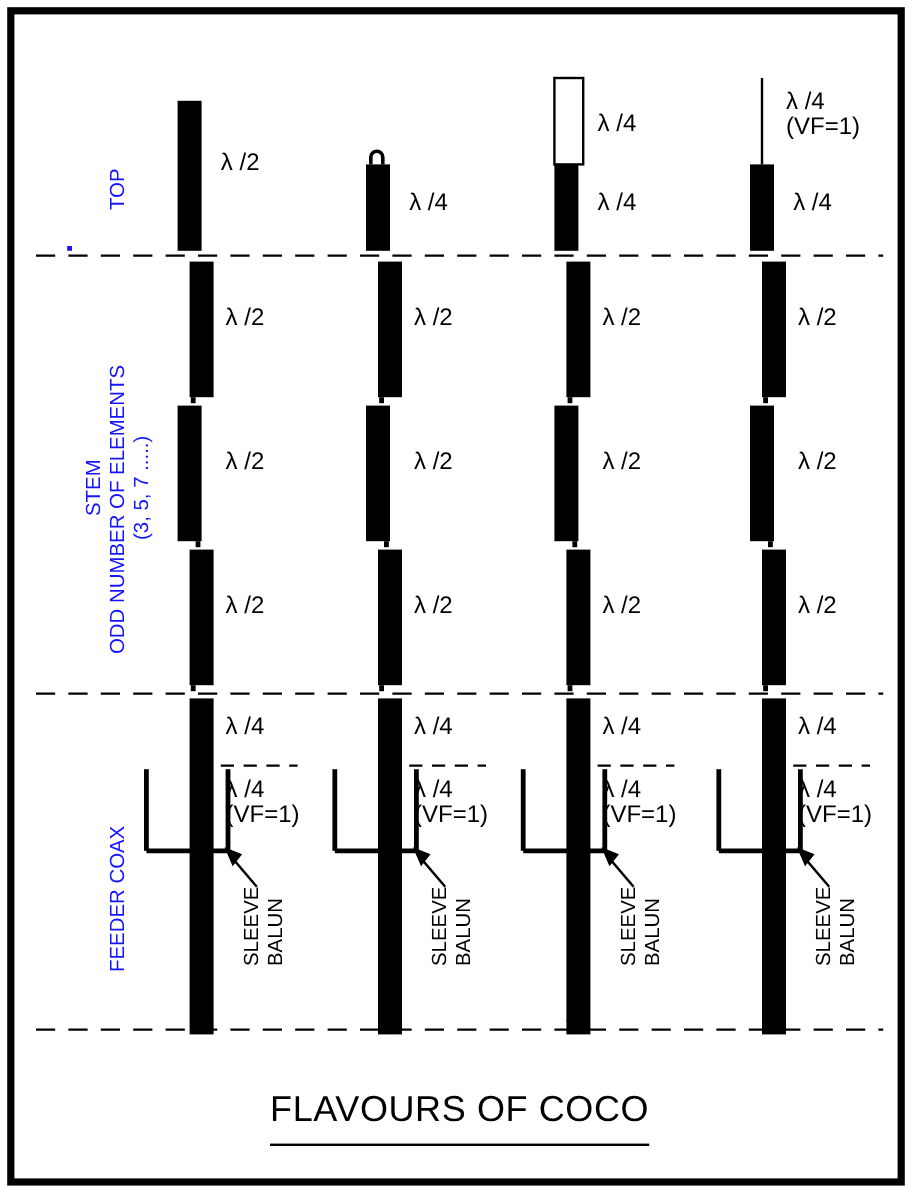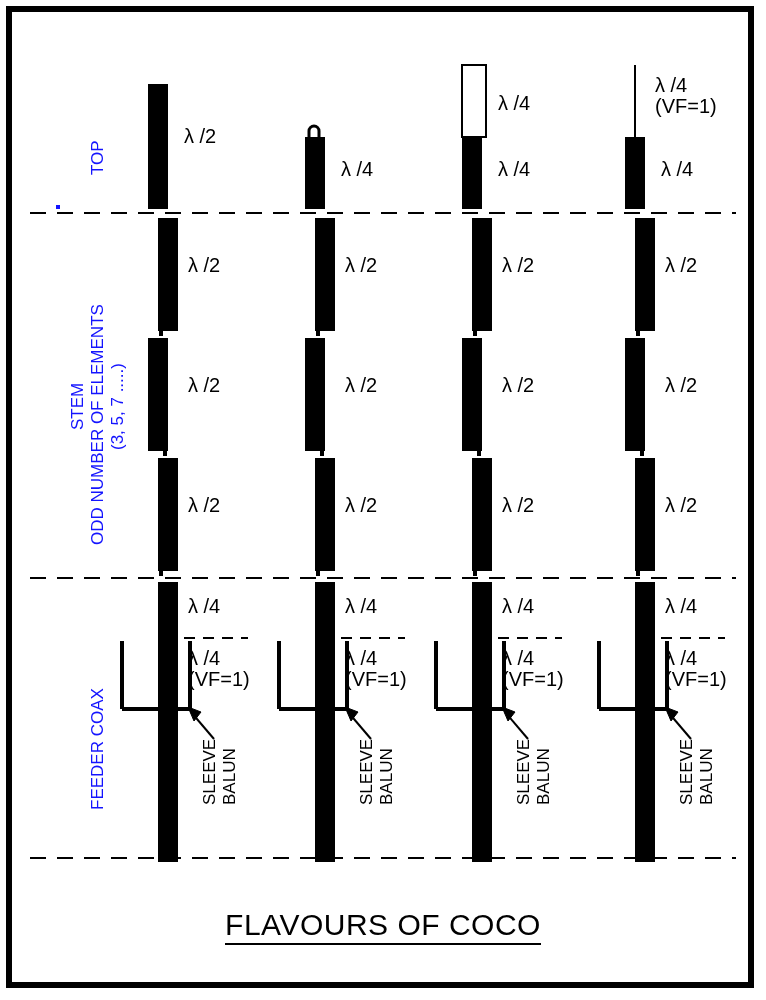--- a/index.html
+++ b/index.html
@@ -71,21 +71,21 @@
     top: 908px;
     width: 766px;
     text-align: center;
     font-family: "Liberation Sans", sans-serif;
     font-size: 30px;
     color: #000000;
     letter-spacing: 0.5px;
   }
   #title span {
     border-bottom: 2px solid #000000;
-    padding-bottom: 2px;
+    padding-bottom: 12px;
   }
 </style>
 </head>
 <body>
 
 <div id="root">
 
   <div id="frame"></div>
 
   <svg id="canvas" viewBox="0 0 766 1000">

